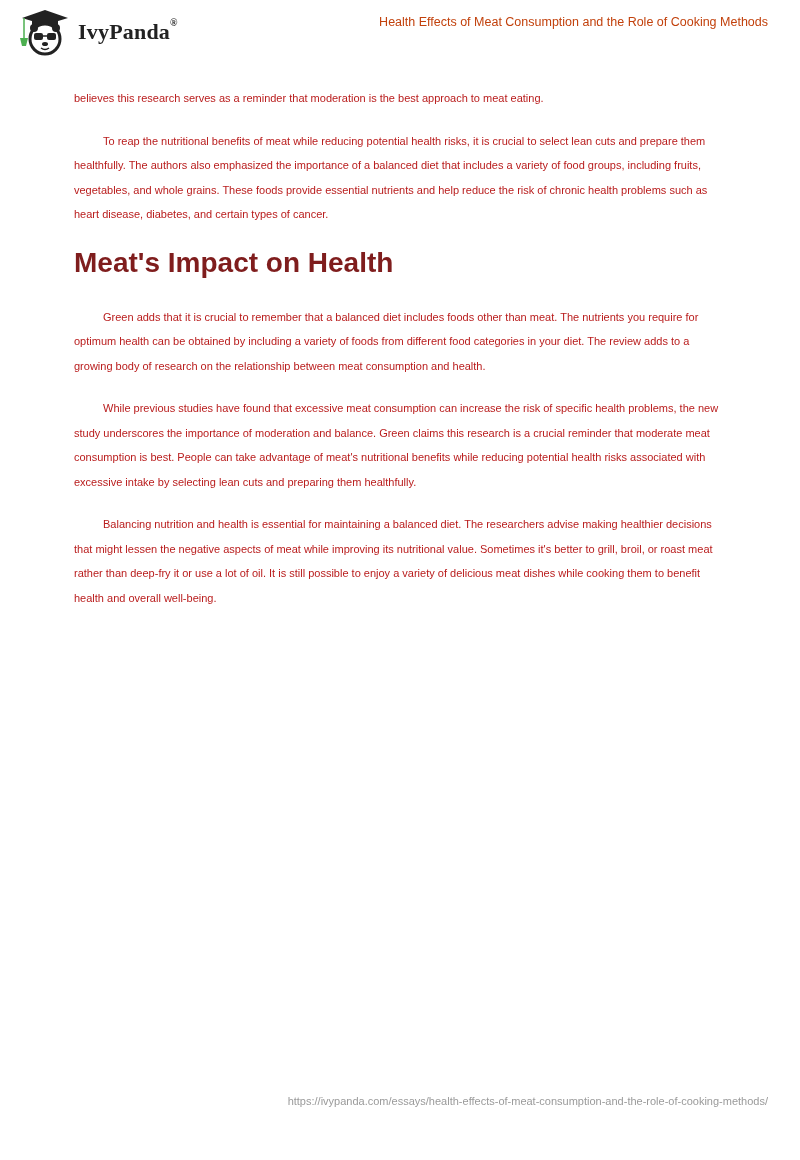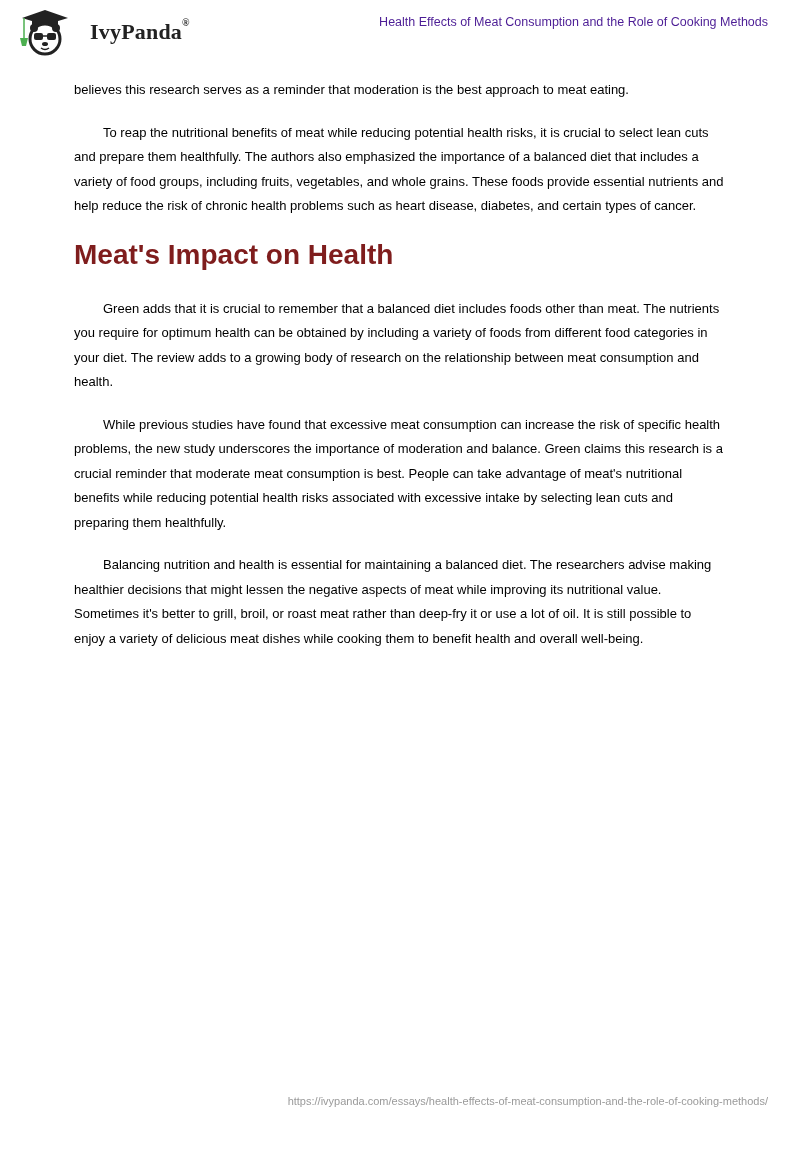--- a/index.html
+++ b/index.html
@@ -4,37 +4,37 @@
   <style>
     html, body { margin: 0; padding: 0; }
     body {
       width: 800px; height: 1160px; background: #ffffff;
       position: relative; overflow: hidden;
       font-family: "Liberation Sans", sans-serif;
       color: #222222;
     }
     .logo {
       position: absolute; left: 16px; top: 8px;
-      display: flex; align-items: center; gap: 16px;
+      display: flex; align-items: center; gap: 4px;
     }
     .logo-mark { width: 58px; height: 48px; }
     .logo-text {
       font-family: "Liberation Serif", serif; font-weight: bold;
       font-size: 22px; color: #222; letter-spacing: 0.2px;
     }
     .logo-text sup { font-size: 10px; vertical-align: top; position: relative; top: -2px; }
     .header-title {
       position: absolute; right: 32px; top: 15px;
-      font-size: 12.5px; color: #4c1d95;
+      font-size: 12.5px; color: #c2410c;
     }
     .content {
       position: absolute; left: 74px; top: 70px; width: 652px;
     }
     p {
-      margin: 8px 0 18px 0; font-size: 13px; line-height: 24.5px; color: #000000;
+      margin: 16px 0 18px 0; font-size: 11px; line-height: 24.5px; color: #b91c1c;
     }
     p.indent { text-indent: 29px; }
     h2 {
       margin: 10px 0 24px 0; font-size: 28px; font-weight: bold; color: #7f1d1d;
       line-height: 36px;
     }
     .footer-url {
       position: absolute; right: 32px; top: 1095px;
       font-size: 11px; color: #9a9a9a;
     }

